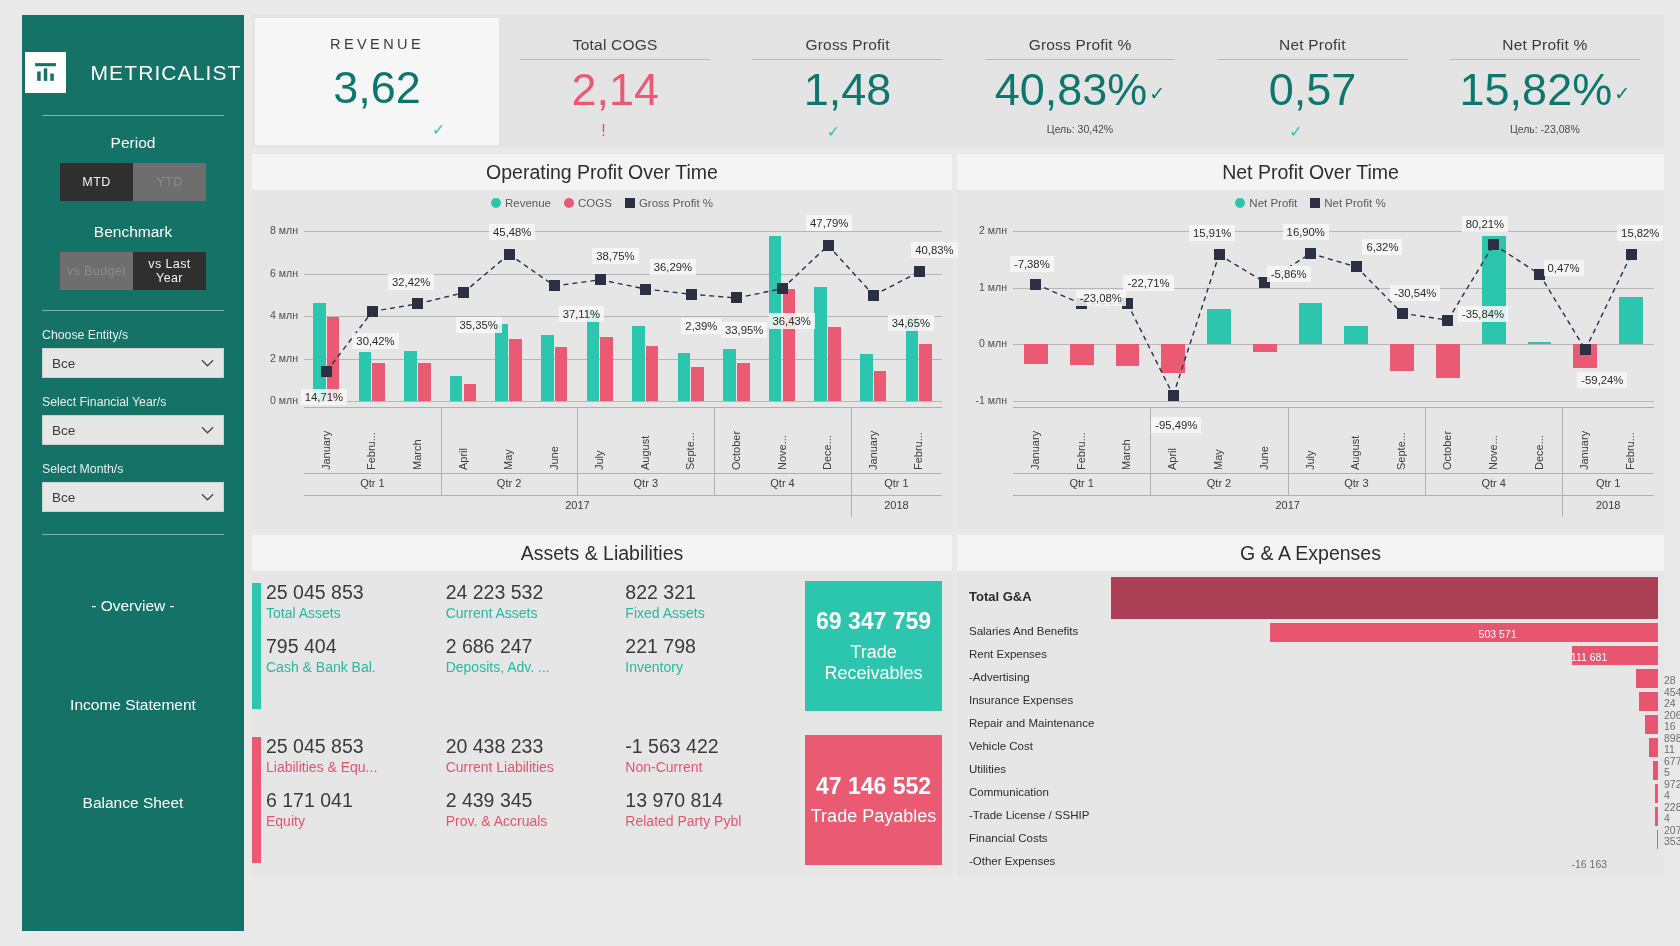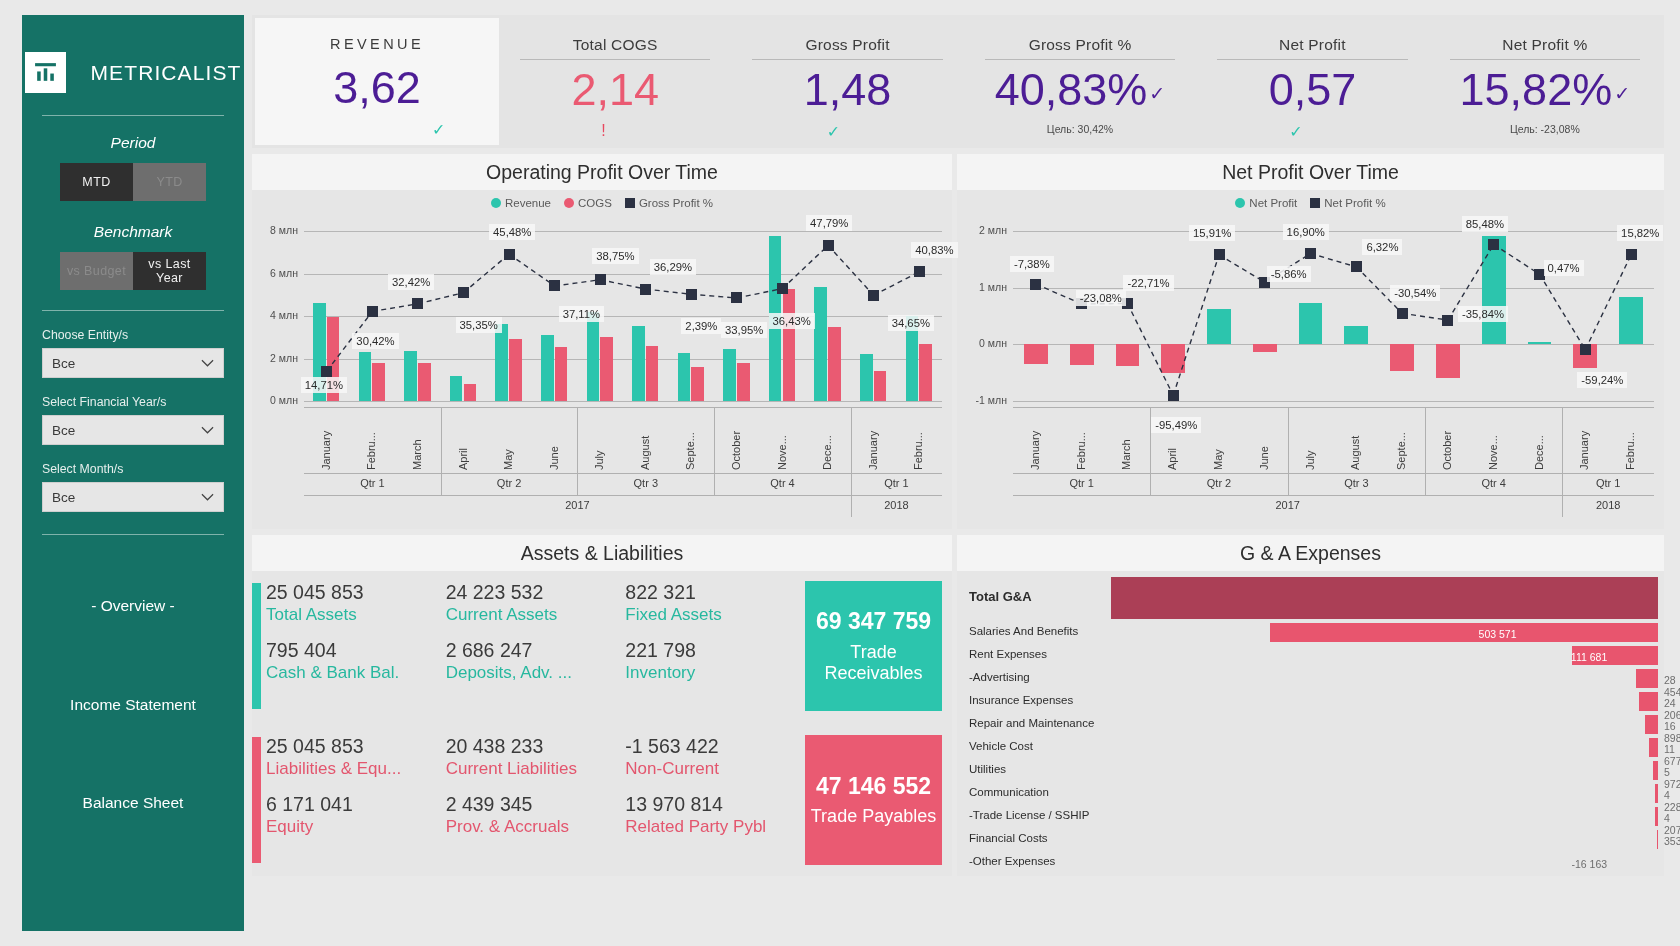--- a/index.html
+++ b/index.html
@@ -18,21 +18,21 @@
     background:#157266;
     display:flex; flex-direction:column; align-items:center;
   }
   .brand{ display:flex; align-items:center; gap:25px; margin-top:37px; }
   .brand-logo{
     width:41px;height:41px;background:#fff;display:flex;align-items:center;justify-content:center;
   }
   .brand-logo svg{ width:25px;height:25px; }
   .brand-name{ color:#fff; font-size:21px; letter-spacing:1.1px; font-weight:400; }
   .hr{ width:182px; height:1px; background:#7fb3ab; margin:22px 0 0 0; }
-  .sec-title{ color:#fff; font-size:15.5px; margin-top:18px;font-style:italic; }
+  .sec-title{ color:#fff; font-size:15.5px; margin-top:18px; }
   .seg{ display:flex; margin-top:11px; }
   .seg-btn{
     width:73px;height:38px;display:flex;align-items:center;justify-content:center;
     font-size:12.5px; color:#fff; letter-spacing:.4px;
   }
   .seg-on{ background:#2f2f2f; color:#f2f2f2; }
   .seg-off{ background:#6e6e6e; color:#8b8b8b; }
   .field{ width:182px; margin-top:17px; }
   .field-lbl{ color:#e6efed; font-size:12.3px; margin-bottom:6px; }
   .combo{
@@ -61,21 +61,21 @@
   .kpi{
     flex:1; position:relative; display:flex;flex-direction:column;align-items:center;
   }
   .kpi.first{ background:#f6f6f6; flex:0 0 244px; }
   .kpi-title{ font-size:15.5px;color:#3c3c3c;margin-top:18px; letter-spacing:.2px;}
   .kpi.first .kpi-title{ letter-spacing:3.4px; font-size:14.5px; }
   .kpi-rule{ width:82%;height:1px;background:#b9b9b9;margin-top:5px; }
   .kpi.first .kpi-rule{ background:transparent; }
   .kpi-val{
     font-size:45px;font-weight:300;line-height:1;margin-top:7px;
-    color:#4c1d95; display:flex; align-items:flex-start;
+    color:#0f766e; display:flex; align-items:flex-start;
   }
   .kpi-val.neg{ color:#ea5a72; }
   .kpi-val .tick{ font-size:19px; margin-left:2px; margin-top:17px; }
   .kpi-foot{ position:absolute; bottom:8px; width:100%; text-align:center; }
   .kpi-goal{ font-size:10.5px;color:#4a4a4a; }
   .kpi-ok{ color:#2cc5ad; font-size:16px; }
   .kpi-ok.right{ position:absolute; right:22%; bottom:6px; }
   .kpi-warn{ color:#e8485f;font-size:16px; }
 
   
@@ -110,21 +110,21 @@
   .ylbl{ position:absolute; font-size:11px;color:#3d3d3d; text-align:center; }
   .vsep{ position:absolute; width:1px;background:#b0b0b0; }
   .hsep{ position:absolute; height:1px;background:#b0b0b0; }
 
   
   .abox{ display:flex; padding:10px 10px 10px 0; }
   .acells{ flex:1; display:flex; padding-left:14px; position:relative; }
   .accent{ position:absolute; left:0; top:2px; width:9px; bottom:2px; }
   .acol{ flex:1; }
   .anum{ font-size:19.5px;color:#3b3b3b; margin-bottom:1px; font-weight:400; }
-  .albl{ font-size:17px; margin-bottom:14px; }
+  .albl{ font-size:14px; margin-bottom:14px; }
   .teal-t{ color:#27b89f; }
   .pink-t{ color:#e3566e; }
   .bigbox{
     width:137px; display:flex;flex-direction:column;align-items:center;justify-content:center;
     color:#fff; text-align:center;
   }
   .bigbox .bn{ font-size:23px;font-weight:bold;line-height:1.18; }
   .bigbox .bl{ font-size:18px;margin-top:6px; }
 
   
@@ -351,21 +351,21 @@
                 <div class="mk" style="left:251.57142857142856px;top:39.676000000000016px"></div>
                 <div class="mk" style="left:297.1428571428571px;top:71.482px"></div>
                 <div class="mk" style="left:342.7142857142857px;top:65.25px"></div>
                 <div class="mk" style="left:388.2857142857143px;top:74.598px"></div>
                 <div class="mk" style="left:433.85714285714283px;top:79.766px"></div>
                 <div class="mk" style="left:479.4285714285714px;top:83.48999999999998px"></div>
                 <div class="mk" style="left:525px;top:74.066px"></div>
                 <div class="mk" style="left:570.5714285714286px;top:30.897999999999996px"></div>
                 <div class="mk" style="left:616.1428571428572px;top:80.83000000000001px"></div>
                 <div class="mk" style="left:661.7142857142858px;top:57.346000000000004px"></div>
-                <div class="dlbl" style="left:48.78571428571428px;top:168px">14,71%</div>
+                <div class="dlbl" style="left:48.78571428571428px;top:180px">14,71%</div>
                 <div class="dlbl" style="left:100.35714285714286px;top:124.404px">30,42%</div>
                 <div class="dlbl" style="left:135.92857142857142px;top:64.804px">32,42%</div>
                 <div class="dlbl" style="left:203.5px;top:107.66999999999999px">35,35%</div>
                 <div class="dlbl" style="left:237.07142857142856px;top:15.176000000000016px">45,48%</div>
                 <div class="dlbl" style="left:306.6428571428571px;top:96.982px">37,11%</div>
                 <div class="dlbl" style="left:340.2142857142857px;top:38.75px">38,75%</div>
                 <div class="dlbl" style="left:397.7857142857143px;top:50.098px">36,29%</div>
                 <div class="dlbl" style="left:429.35714285714283px;top:109.266px">2,39%</div>
                 <div class="dlbl" style="left:468.9285714285714px;top:112.98999999999998px">33,95%</div>
                 <div class="dlbl" style="left:516.5px;top:103.566px">36,43%</div>
@@ -536,21 +536,21 @@
                 <div class="dlbl" style="left:52.89285714285714px;top:47.15630769230769px">-7,38%</div>
                 <div class="dlbl" style="left:118.67857142857142px;top:80.96246153846153px">-23,08%</div>
                 <div class="dlbl" style="left:166.4642857142857px;top:66.49569230769232px">-22,71%</div>
                 <div class="dlbl" style="left:194.25px;top:208.31046153846154px">-95,49%</div>
                 <div class="dlbl" style="left:232.03571428571428px;top:15.775076923076938px">15,91%</div>
                 <div class="dlbl" style="left:309.8214285714286px;top:57.238769230769236px">-5,86%</div>
                 <div class="dlbl" style="left:325.6071428571429px;top:14.526153846153846px">16,90%</div>
                 <div class="dlbl" style="left:405.39285714285717px;top:29.873230769230787px">6,32%</div>
                 <div class="dlbl" style="left:433.17857142857144px;top:76.37353846153844px">-30,54%</div>
                 <div class="dlbl" style="left:500.9642857142858px;top:97.0596923076923px">-35,84%</div>
-                <div class="dlbl" style="left:504.75px;top:7.417846153846142px">85,48%</div>
+                <div class="dlbl" style="left:504.75px;top:7.417846153846142px">80,21%</div>
                 <div class="dlbl" style="left:586.5357142857142px;top:51.25323076923077px">0,47%</div>
                 <div class="dlbl" style="left:620.3214285714286px;top:162.5796923076923px">-59,24%</div>
                 <div class="dlbl" style="left:660.1071428571428px;top:15.888615384615406px">15,82%</div>
                 <div class="hsep" style="left:56px;width:641px;top:198px"></div>
                 <div class="xtick" style="left:71.89285714285714px;top:203px;height:58px">January</div>
                 <div class="xtick" style="left:117.67857142857142px;top:203px;height:58px">Febru...</div>
                 <div class="xtick" style="left:163.4642857142857px;top:203px;height:58px">March</div>
                 <div class="xtick" style="left:209.25px;top:203px;height:58px">April</div>
                 <div class="xtick" style="left:255.03571428571428px;top:203px;height:58px">May</div>
                 <div class="xtick" style="left:300.8214285714286px;top:203px;height:58px">June</div>

